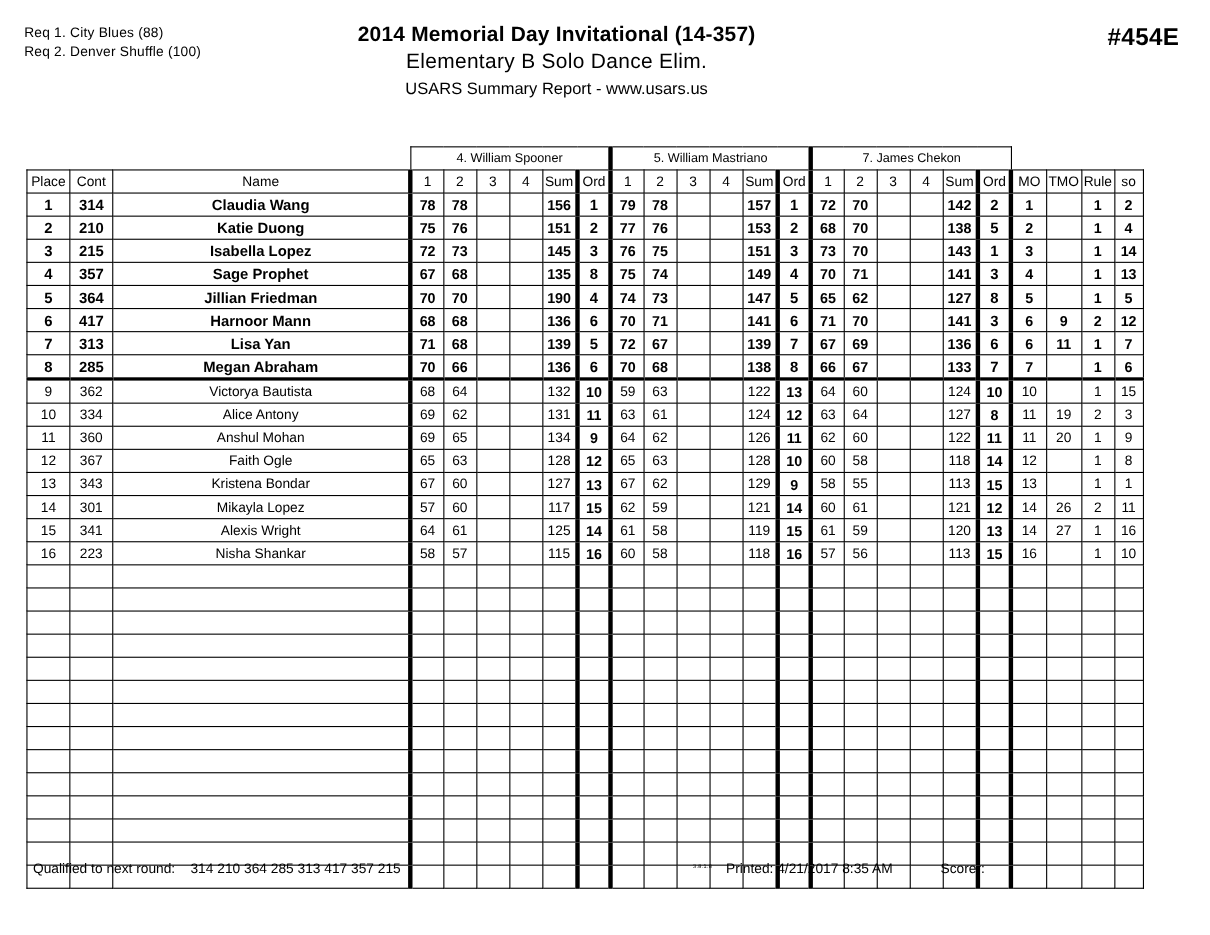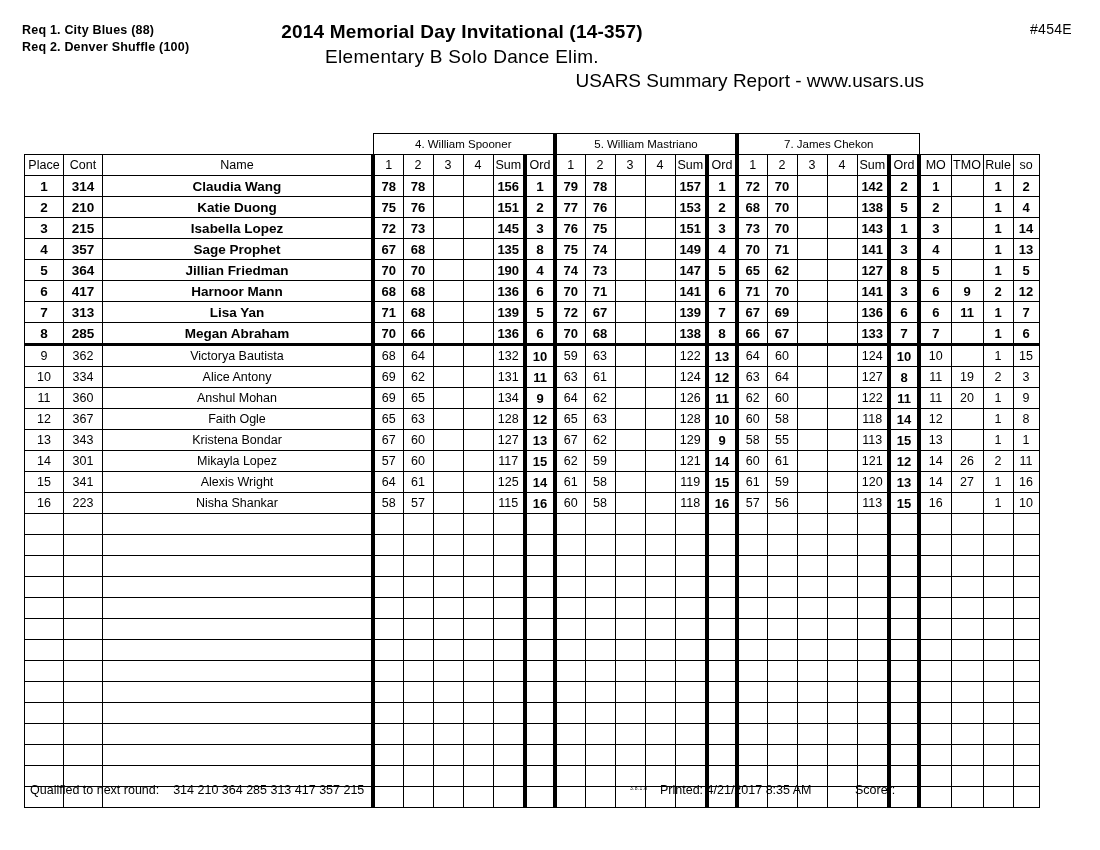--- a/index.html
+++ b/index.html
@@ -19,57 +19,57 @@
 
   
   .req-block {
     position: absolute;
     left: 22px;
     top: 22px;
     font-size: 12.5px;
     line-height: 17px;
     white-space: nowrap;
   }
-  .req-line { letter-spacing: 0.2px; font-weight: bold; }
+  .req-line { letter-spacing: 0.2px; }
 
   .title-block {
     position: absolute;
     left: 0;
     top: 20px;
     width: 924px;
     text-align: center;
+    padding-left: 44px;
   }
   .t-main {
     font-size: 19px;
     font-weight: bold;
     letter-spacing: 0.2px;
     line-height: 24px;
   }
   .t-sub {
     font-size: 14.5px;
     line-height: 21px;
     letter-spacing: 0.1px;
   }
   .t-event {
     font-size: 19px;
     font-weight: normal;
     line-height: 25px;
     letter-spacing: 0.3px;
   }
   .t-report {
-    font-size: 19px;
+    font-size: 15px;
     line-height: 24px;
-    text-align: right;
   }
   .entry-code {
     position: absolute;
     right: 28px;
     top: 21px;
-    font-size: 14px;
-    font-weight: normal;
+    font-size: 22px;
+    font-weight: bold;
     letter-spacing: 0.3px;
   }
 
   
   .grid {
     position: absolute;
     left: 24px;
     top: 133px;
     border-collapse: collapse;
     table-layout: fixed;

